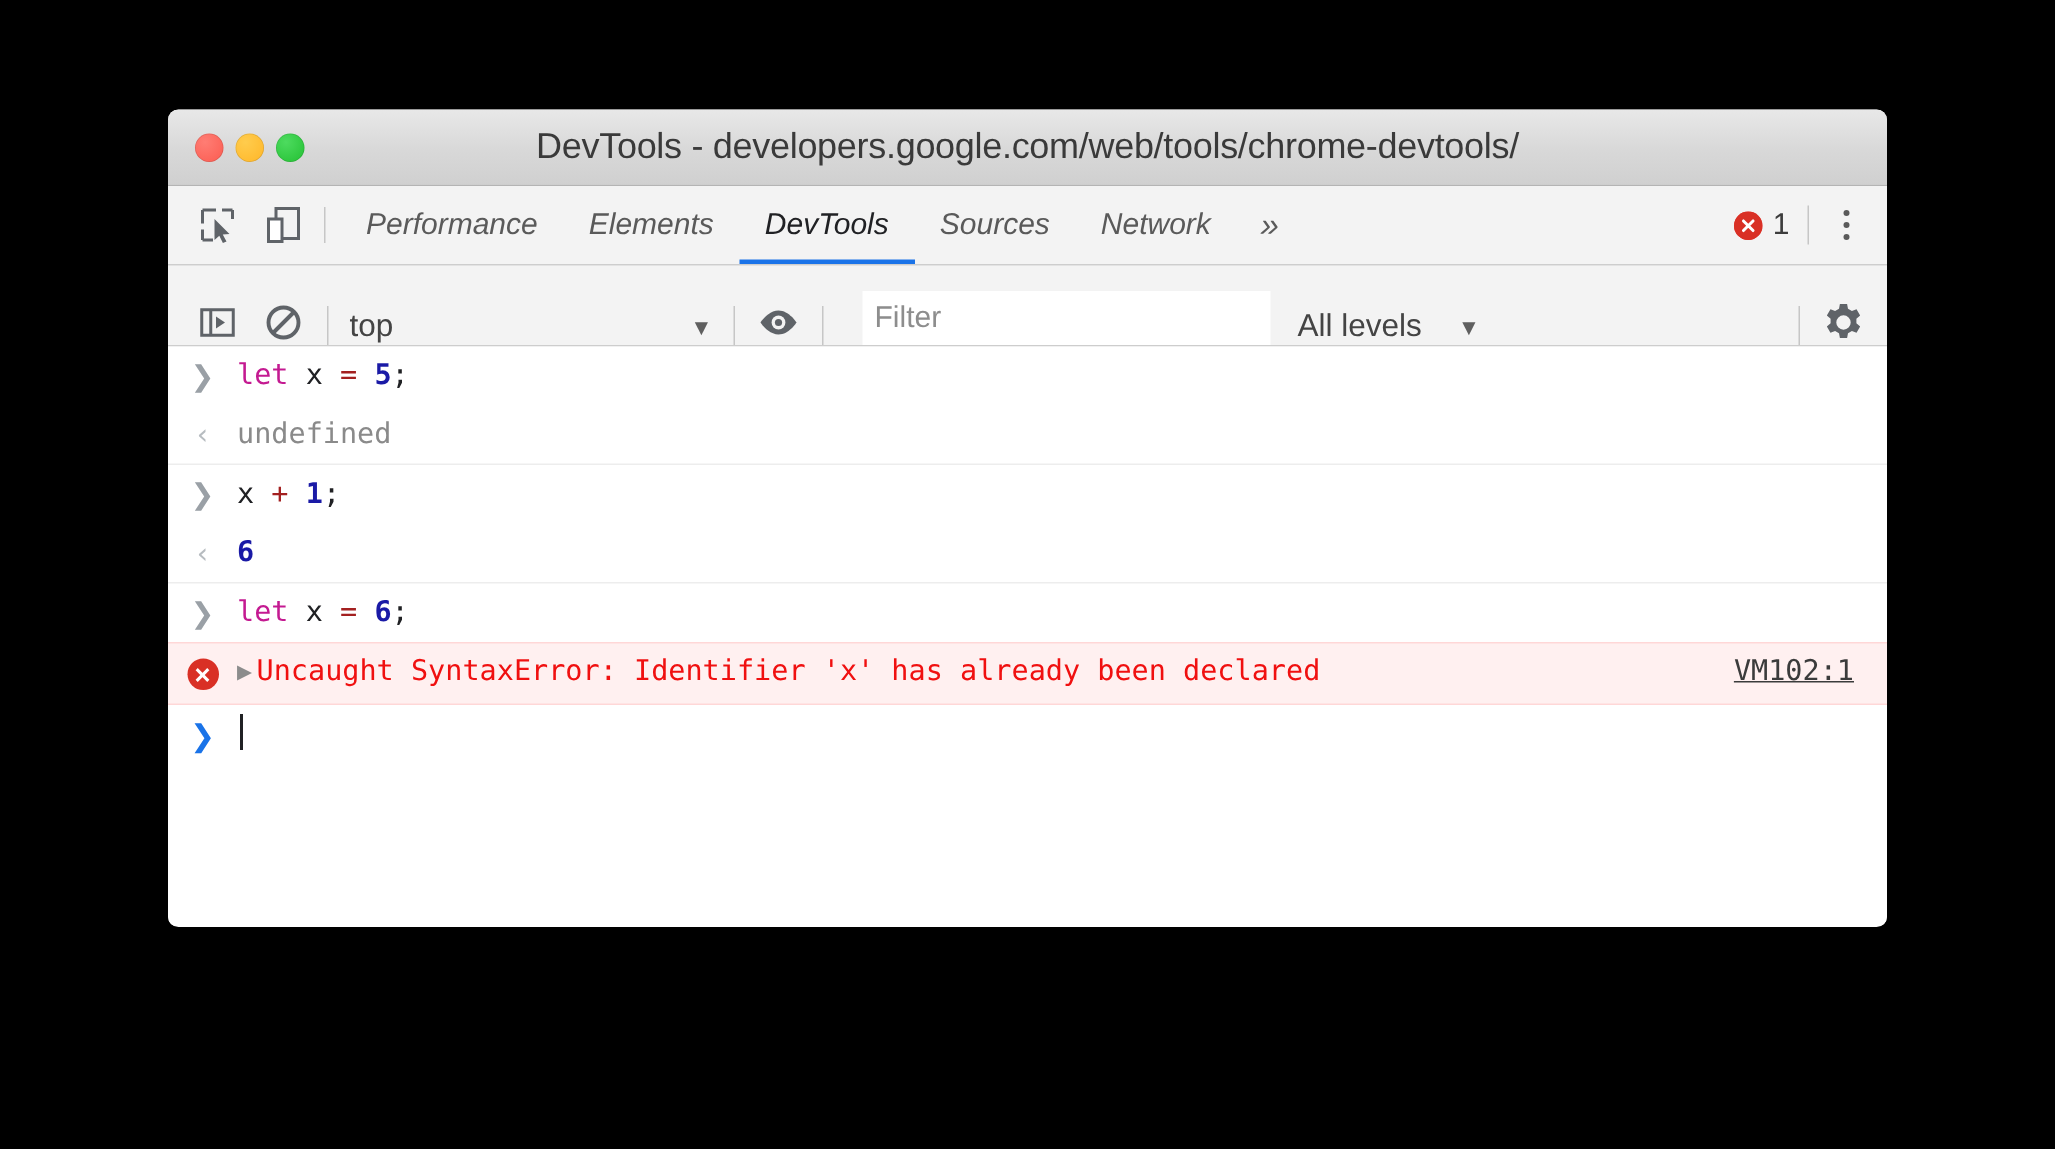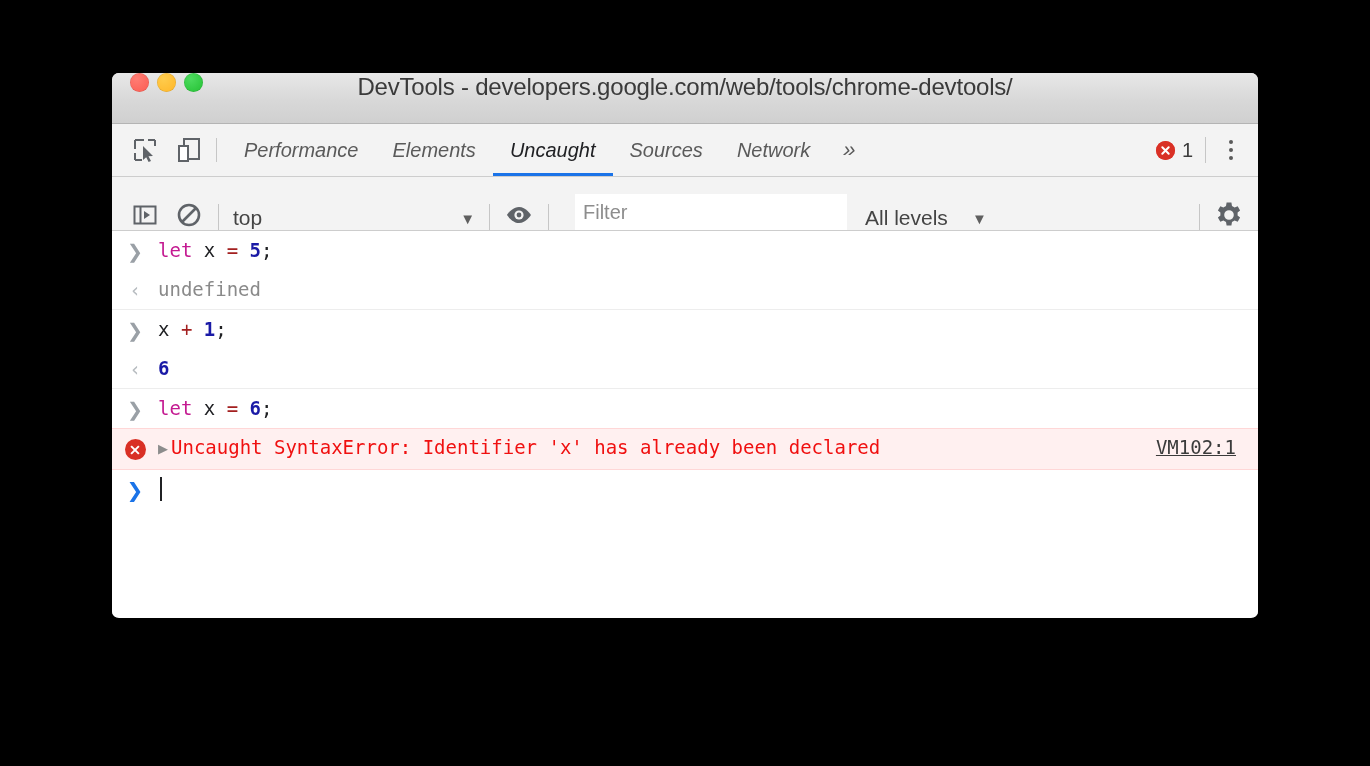--- a/index.html
+++ b/index.html
@@ -25,21 +25,21 @@
     background: #ffffff;
     box-shadow: 0 0 0 0.5px rgba(0,0,0,0.25);
   }
 
   
   .titlebar {
     height: 51px;
     background: linear-gradient(to bottom, #e8e8e8 0%, #d8d8d8 55%, #d0d0d0 100%);
     border-bottom: 1px solid #b4b4b4;
     display: flex;
-    align-items: flex-start;
+    align-items: center;
     position: relative;
   }
   .traffic {
     display: flex;
     align-items: center;
     gap: 8px;
     padding-left: 18px;
   }
   .light {
     width: 19px; height: 19px;
@@ -325,21 +325,21 @@
     </div>
     <div class="vdivider"></div>
     <div class="tabs">
       <div class="tab">
         <span>Performance</span>
       </div>
       <div class="tab">
         <span>Elements</span>
       </div>
       <div class="tab active">
-        <span>Uncaught</span>
+        <span>DevTools</span>
       </div>
       <div class="tab">
         <span>Sources</span>
       </div>
       <div class="tab">
         <span>Network</span>
       </div>
       <div class="tab-more">»</div>
     </div>
     <div class="tabbar-right">

